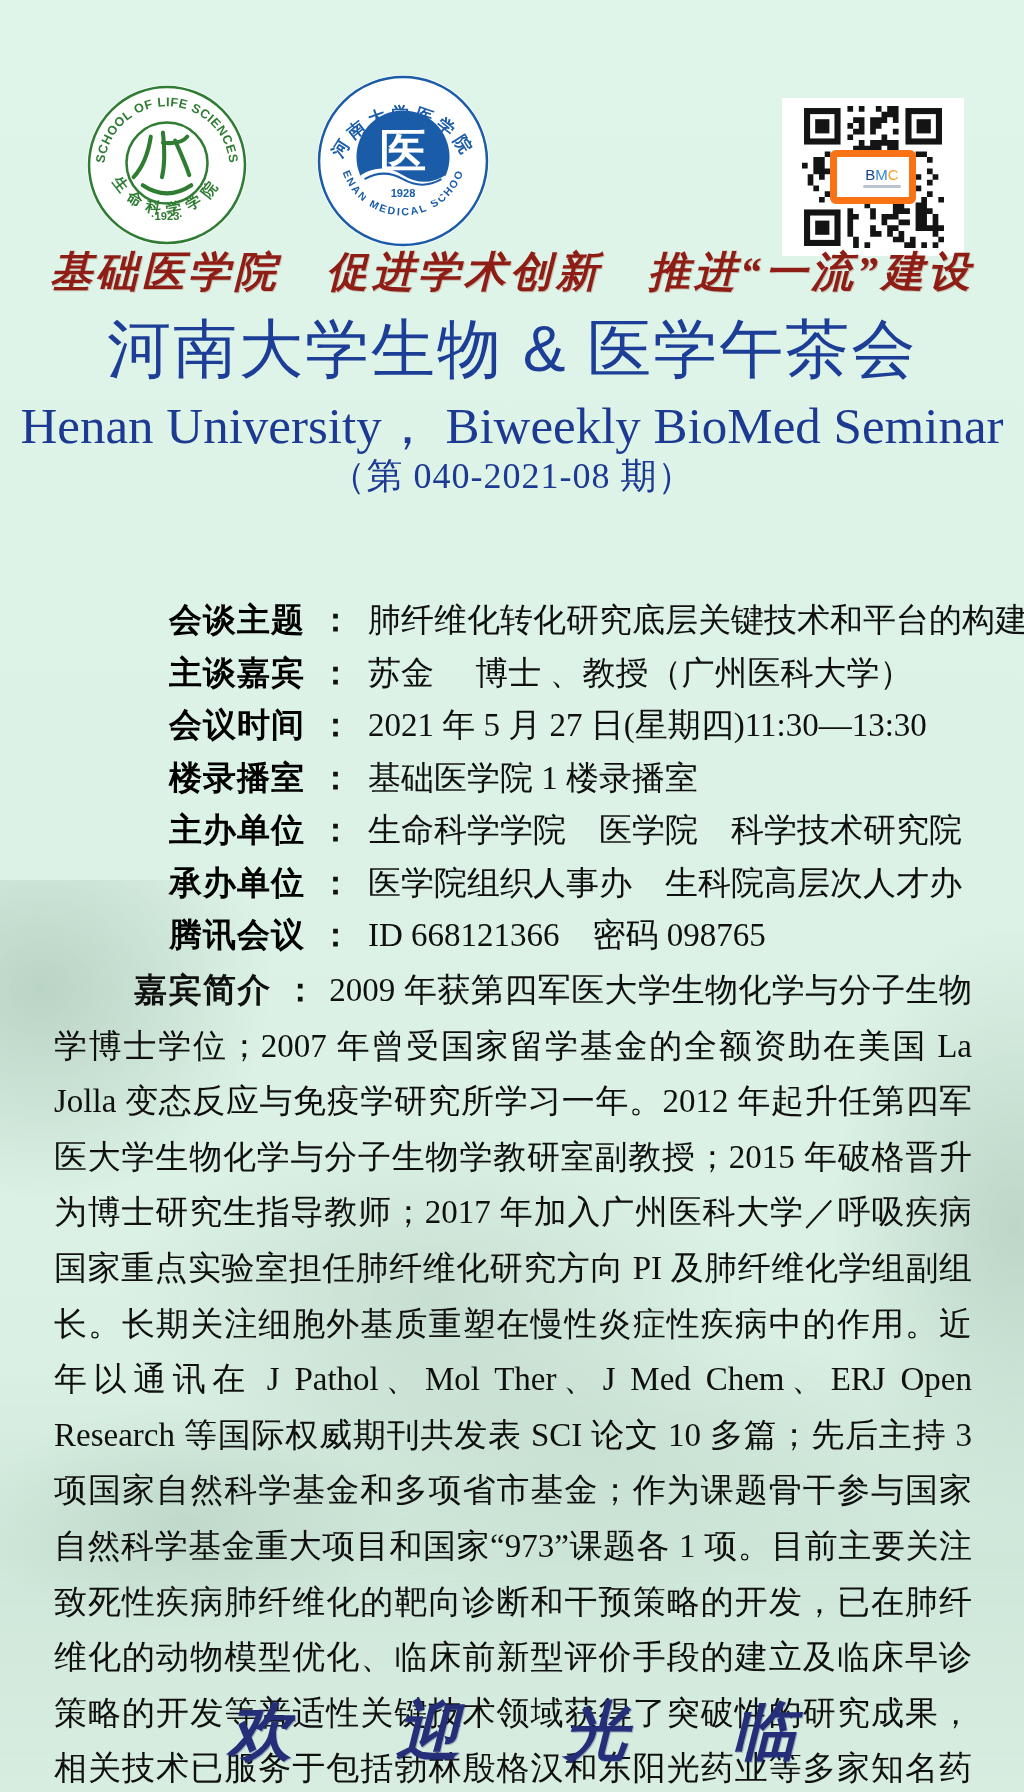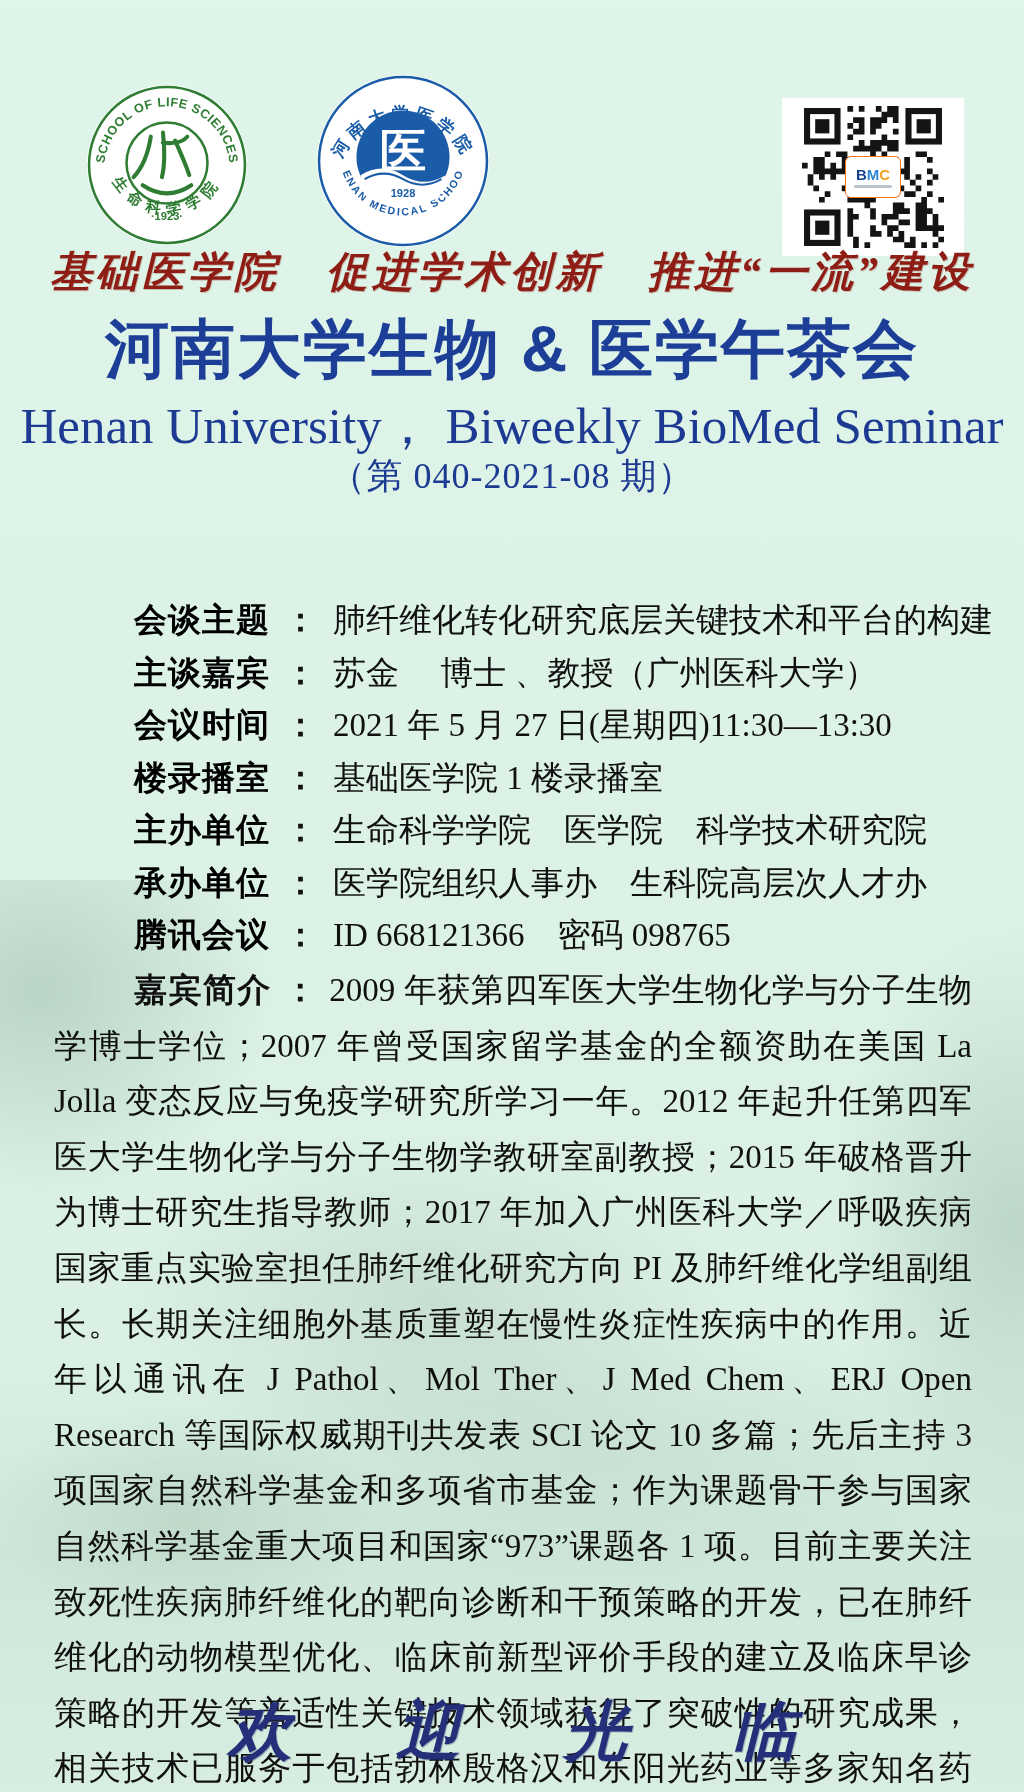--- a/index.html
+++ b/index.html
@@ -30,54 +30,54 @@
   .logo{position:absolute;}
   .logo-life{left:86px;top:84px;width:162px;height:162px;}
   .logo-med{left:316px;top:74px;width:174px;height:174px;}
   .qr{
     position:absolute;left:782px;top:98px;width:182px;height:158px;
     background:#fff;display:flex;align-items:center;justify-content:center;
   }
   .qr svg{width:142px;height:142px;}
   .qr-logo{
     position:absolute;left:50%;top:50%;transform:translate(-50%,-50%);
-    width:54px;height:40px;background:#fff;border:1px solid #f97316;border-radius:6px;
+    width:54px;height:40px;background:#fff;border:7px solid #f97316;border-radius:6px;
     display:flex;flex-direction:column;align-items:center;justify-content:center;
-    font-family:"Liberation Sans","DejaVu Sans",sans-serif;font-weight:bold;font-size:15px;line-height:15px;
+    font-family:"Liberation Sans","DejaVu Sans",sans-serif;font-weight:normal;font-size:15px;line-height:15px;padding-left:18px;
   }
   .qr-logo .b{color:#14418f;} .qr-logo .m{color:#2f86d6;} .qr-logo .c{color:#f0a built;}
   .qr-logo .c{color:#f0a322;}
   .qr-logo i{display:block;width:38px;height:3px;background:#b9c4cf;margin-top:3px;border-radius:2px;}
 
   .slogan{
     position:absolute;left:0;right:0;top:244px;text-align:center;
     font-family:"Liberation Serif","DejaVu Serif",serif;
     font-weight:bold;font-style:italic;
     font-size:42px;letter-spacing:4px;color:#8e1d15;
     text-shadow:1px 1px 0 rgba(140,30,20,.25);
   }
   .title{
     position:absolute;left:0;right:0;top:306px;margin:0;text-align:center;
     font-family:"Liberation Sans","DejaVu Sans",sans-serif;
-    font-weight:700;font-size:64px;letter-spacing:2px;color:#1d3e97;
+    font-weight:400;font-size:64px;letter-spacing:2px;color:#1d3e97;
   }
   .subtitle{
     position:absolute;left:0;right:0;top:392px;text-align:center;
     font-size:51px;color:#1c3a91;
   }
   .issue{
     position:absolute;left:0;right:0;top:452px;text-align:center;
     font-size:36px;color:#1c3a91;letter-spacing:1px;
   }
 
   .details{position:absolute;left:134px;right:48px;top:598px;}
   .row{display:flex;align-items:baseline;height:52.5px;font-size:33px;white-space:nowrap;}
   .row .lbl{
     font-family:Liberation Sans, sans-serif;
-    font-weight:bold;color:#000;letter-spacing:1px;flex:0 0 auto;
+    font-weight:bold;color:#000;letter-spacing:1px;flex:0 0 auto;margin-left:35px;
   }
   .row .colon{font-weight:bold;margin:0 16px 0 14px;flex:0 0 auto;}
   .row .val{font-family:"Liberation Serif","DejaVu Serif",serif;color:#101010;}
 
   .bio{
     position:absolute;left:54px;right:52px;top:962px;margin:0;
     font-size:33px;line-height:55.6px;text-align:justify;color:#101010;
     text-indent:80px;
   }
   .bio .lbl{

